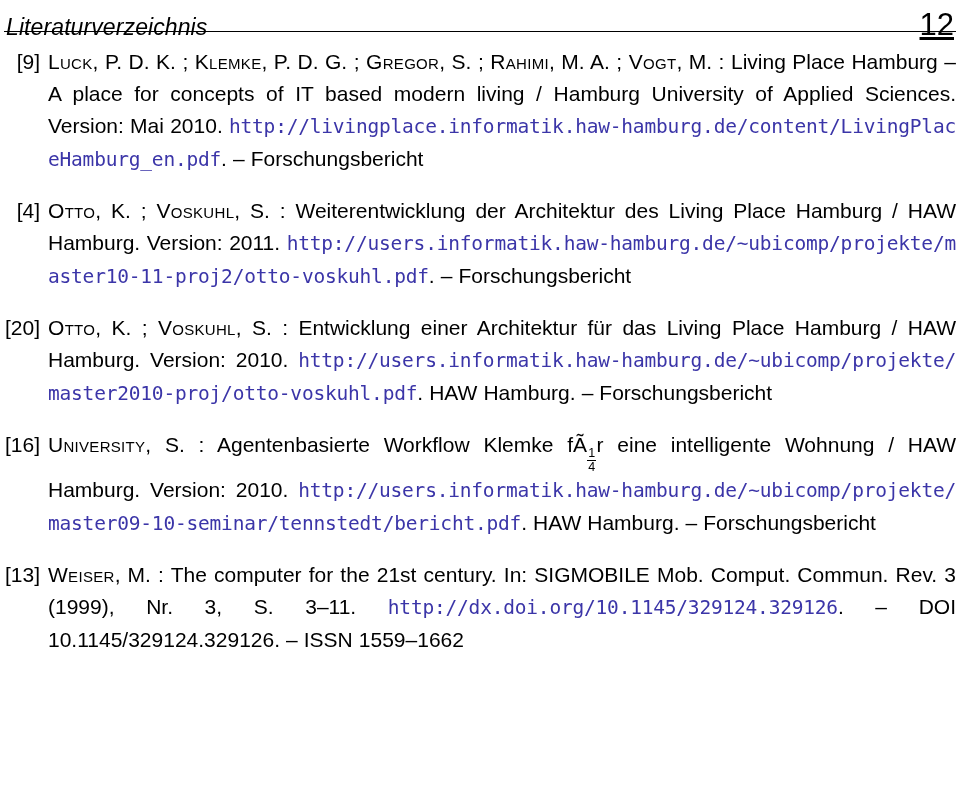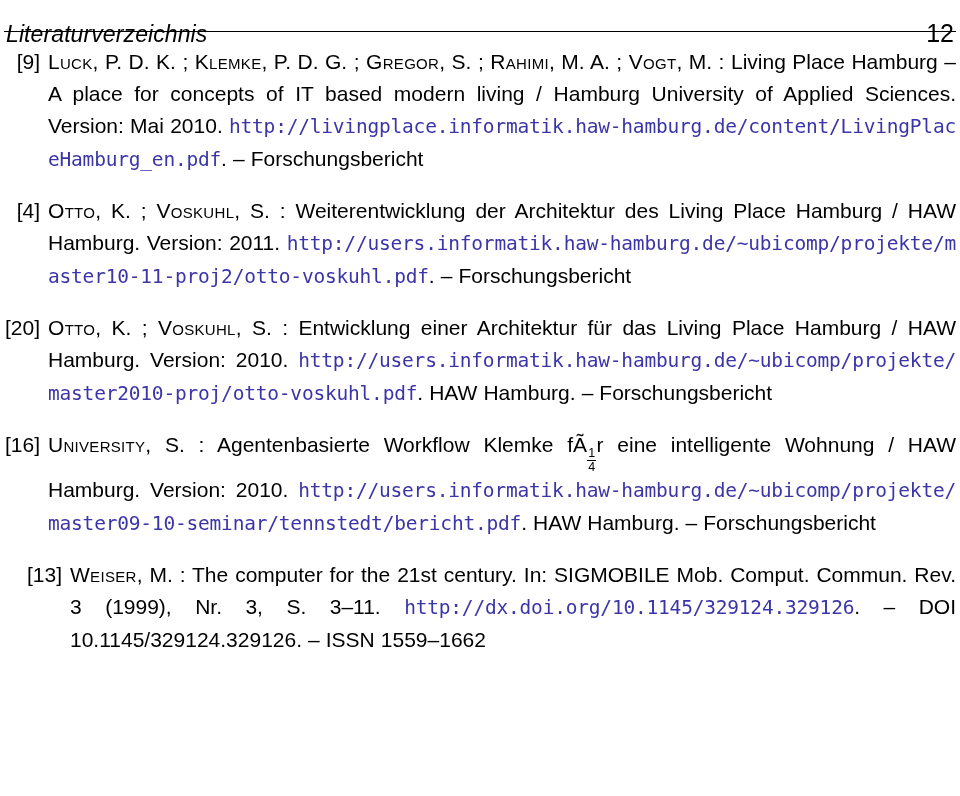--- a/index.html
+++ b/index.html
@@ -21,51 +21,52 @@
     height: 796px;
     position: relative;
     box-sizing: border-box;
   }
 
   
   .page-header {
     display: flex;
     align-items: baseline;
     justify-content: space-between;
-    padding: 20px 6px 0 6px;
+    padding: 12px 6px 0 6px;
     height: 30px;
     box-sizing: border-box;
   }
   .header-title {
     font-style: italic;
     font-size: 23px;
     letter-spacing: 0.1px;
     line-height: 26px;
   }
   .header-folio {
-    font-size: 25px;
+    font-size: 31px;
     line-height: 26px;
+    text-decoration: underline;
   }
   .header-rule {
     border: 0;
     border-top: 1.6px solid #000;
     margin: 1px 4px 0 4px;
   }
 
   
   .biblio {
     padding: 14px 4px 0 4px;
   }
 
   .biblio-entry {
     display: flex;
     align-items: flex-start;
     margin-bottom: 19px;
   }
-  .biblio-entry:last-child { margin-bottom: 0; margin-left: 22px; }
+  .biblio-entry:last-child { margin-bottom: 0; }
 
   .entry-label {
     flex: 0 0 44px;
     width: 44px;
     text-align: right;
     font-size: 21px;
     line-height: 32px;
     padding-right: 8px;
     box-sizing: border-box;
     white-space: nowrap;

